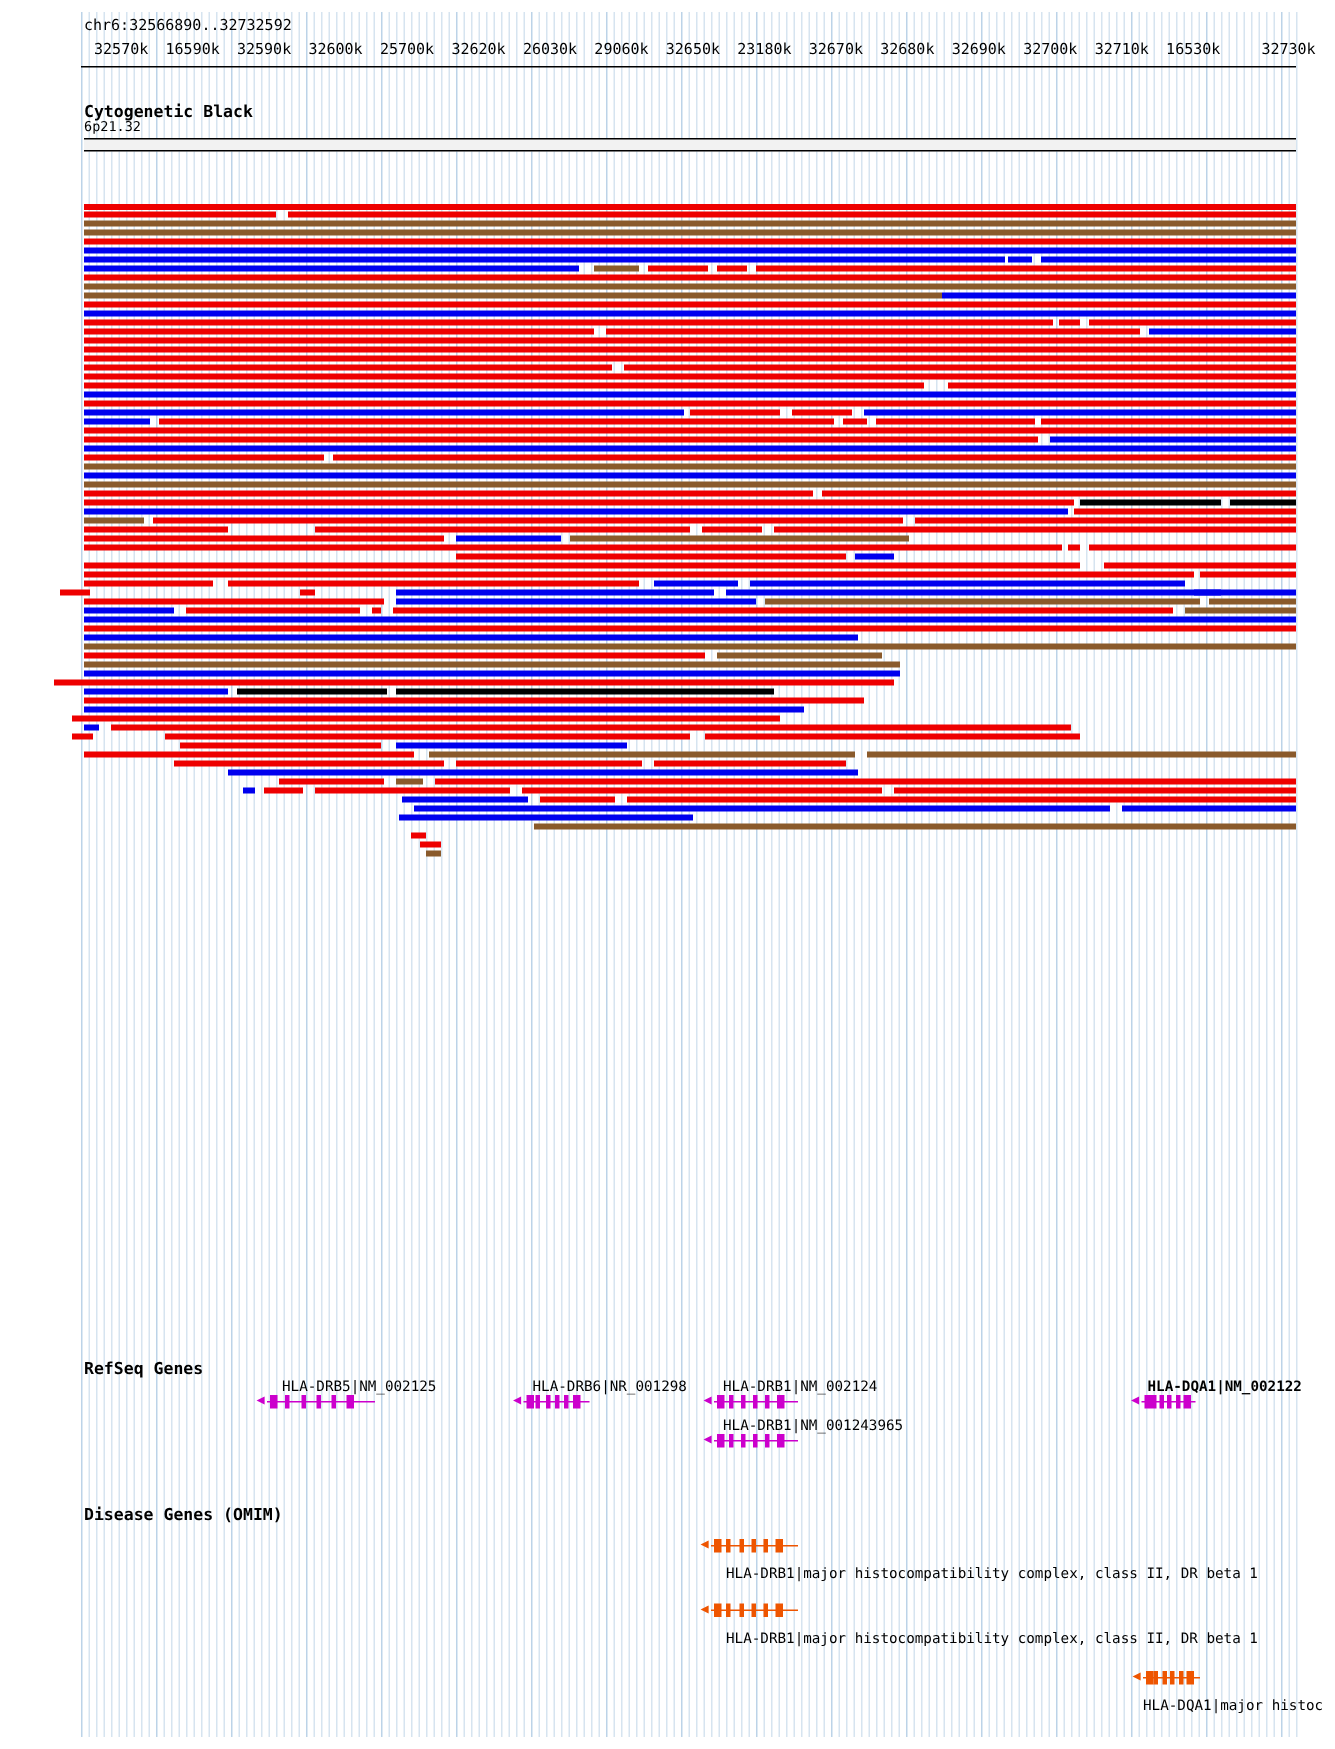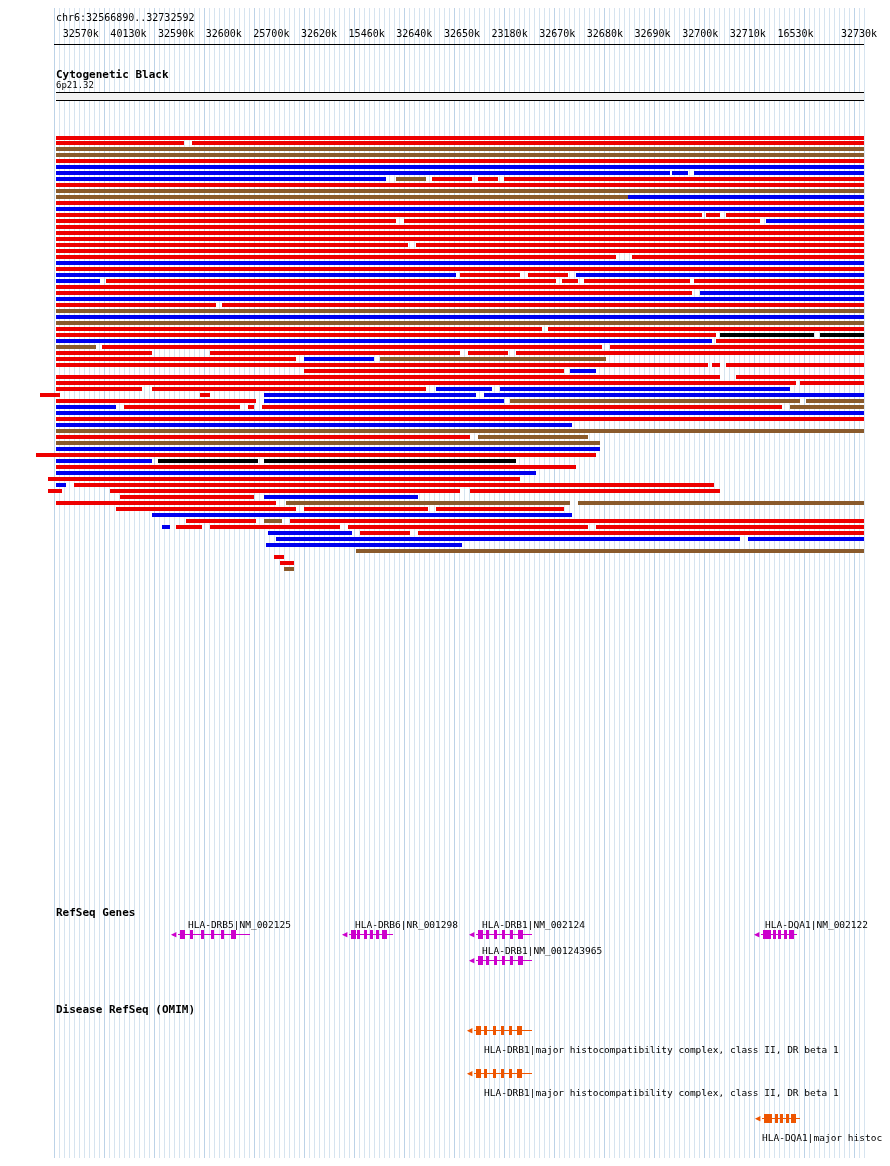--- a/index.html
+++ b/index.html
@@ -204,27 +204,27 @@
       <div class="gl" style="left: 790px;"></div>
       <div class="gl" style="left: 795px;"></div>
       <div class="gl major" style="left: 800px;"></div>
       <div class="gl" style="left: 805px;"></div>
       <div class="gl" style="left: 810px;"></div>
     </div>
 
   <div id="coordline">chr6:32566890..32732592</div>
   <div id="ruler">
       <div class="tick" style="left: 26.7765px;">32570k</div>
-      <div class="tick" style="left: 74.4235px;">40130k</div>
+      <div class="tick" style="left: 74.4235px;">16590k</div>
       <div class="tick" style="left: 122.071px;">32590k</div>
       <div class="tick" style="left: 169.718px;">32600k</div>
       <div class="tick" style="left: 217.365px;">25700k</div>
       <div class="tick" style="left: 265.012px;">32620k</div>
-      <div class="tick" style="left: 312.659px;">15460k</div>
-      <div class="tick" style="left: 360.306px;">32640k</div>
+      <div class="tick" style="left: 312.659px;">26030k</div>
+      <div class="tick" style="left: 360.306px;">29060k</div>
       <div class="tick" style="left: 407.953px;">32650k</div>
       <div class="tick" style="left: 455.6px;">23180k</div>
       <div class="tick" style="left: 503.247px;">32670k</div>
       <div class="tick" style="left: 550.894px;">32680k</div>
       <div class="tick" style="left: 598.541px;">32690k</div>
       <div class="tick" style="left: 646.188px;">32700k</div>
       <div class="tick" style="left: 693.835px;">32710k</div>
       <div class="tick" style="left: 741.482px;">16530k</div>
       <div class="tick" style="left: 805px;">32730k</div>
     </div>
@@ -414,32 +414,32 @@
       <div class="exon" style="left: 518px; top: 930px; width: 5px; height: 9px; background: rgb(204, 0, 204);"></div>
       <div class="gene-label" style="left: 482px; top: 945px;">HLA-DRB1|NM_001243965</div>
       <div class="gene-line" style="left: 476px; top: 960px; width: 56px; background: rgb(204, 0, 204);"></div>
       <div class="arrow" style="left: 469px; top: 956px; color: rgb(204, 0, 204);">◀</div>
       <div class="exon" style="left: 478px; top: 956px; width: 5px; height: 9px; background: rgb(204, 0, 204);"></div>
       <div class="exon" style="left: 486px; top: 956px; width: 3px; height: 9px; background: rgb(204, 0, 204);"></div>
       <div class="exon" style="left: 494px; top: 956px; width: 3px; height: 9px; background: rgb(204, 0, 204);"></div>
       <div class="exon" style="left: 502px; top: 956px; width: 3px; height: 9px; background: rgb(204, 0, 204);"></div>
       <div class="exon" style="left: 510px; top: 956px; width: 3px; height: 9px; background: rgb(204, 0, 204);"></div>
       <div class="exon" style="left: 518px; top: 956px; width: 5px; height: 9px; background: rgb(204, 0, 204);"></div>
-      <div class="gene-label" style="left: 765px; top: 919px;">HLA-DQA1|NM_002122</div>
+      <div class="gene-label" style="left: 765px; top: 919px; font-weight: bold;">HLA-DQA1|NM_002122</div>
       <div class="gene-line" style="left: 761px; top: 934px; width: 36px; background: rgb(204, 0, 204);"></div>
       <div class="arrow" style="left: 754px; top: 930px; color: rgb(204, 0, 204);">◀</div>
       <div class="exon" style="left: 763px; top: 930px; width: 5px; height: 9px; background: rgb(204, 0, 204);"></div>
       <div class="exon" style="left: 768.143px; top: 930px; width: 3px; height: 9px; background: rgb(204, 0, 204);"></div>
       <div class="exon" style="left: 773.286px; top: 930px; width: 3px; height: 9px; background: rgb(204, 0, 204);"></div>
       <div class="exon" style="left: 778.429px; top: 930px; width: 3px; height: 9px; background: rgb(204, 0, 204);"></div>
       <div class="exon" style="left: 783.571px; top: 930px; width: 3px; height: 9px; background: rgb(204, 0, 204);"></div>
       <div class="exon" style="left: 788.714px; top: 930px; width: 5px; height: 9px; background: rgb(204, 0, 204);"></div>
     </div>
 
-  <div class="section-title" style="left:56px;top:1003px;">Disease RefSeq (OMIM)</div>
+  <div class="section-title" style="left:56px;top:1003px;">Disease Genes (OMIM)</div>
   <div id="omim">
       <div class="omim-label" style="left: 484px; top: 1044px;">HLA-DRB1|major histocompatibility complex, class II, DR beta 1</div>
       <div class="gene-line" style="left: 474px; top: 1030px; width: 58px; background: rgb(238, 85, 0);"></div>
       <div class="arrow" style="left: 467px; top: 1026px; color: rgb(238, 85, 0);">◀</div>
       <div class="exon" style="left: 476px; top: 1026px; width: 5px; height: 9px; background: rgb(238, 85, 0);"></div>
       <div class="exon" style="left: 484.286px; top: 1026px; width: 3px; height: 9px; background: rgb(238, 85, 0);"></div>
       <div class="exon" style="left: 492.571px; top: 1026px; width: 3px; height: 9px; background: rgb(238, 85, 0);"></div>
       <div class="exon" style="left: 500.857px; top: 1026px; width: 3px; height: 9px; background: rgb(238, 85, 0);"></div>
       <div class="exon" style="left: 509.143px; top: 1026px; width: 3px; height: 9px; background: rgb(238, 85, 0);"></div>
       <div class="exon" style="left: 517.429px; top: 1026px; width: 5px; height: 9px; background: rgb(238, 85, 0);"></div>

